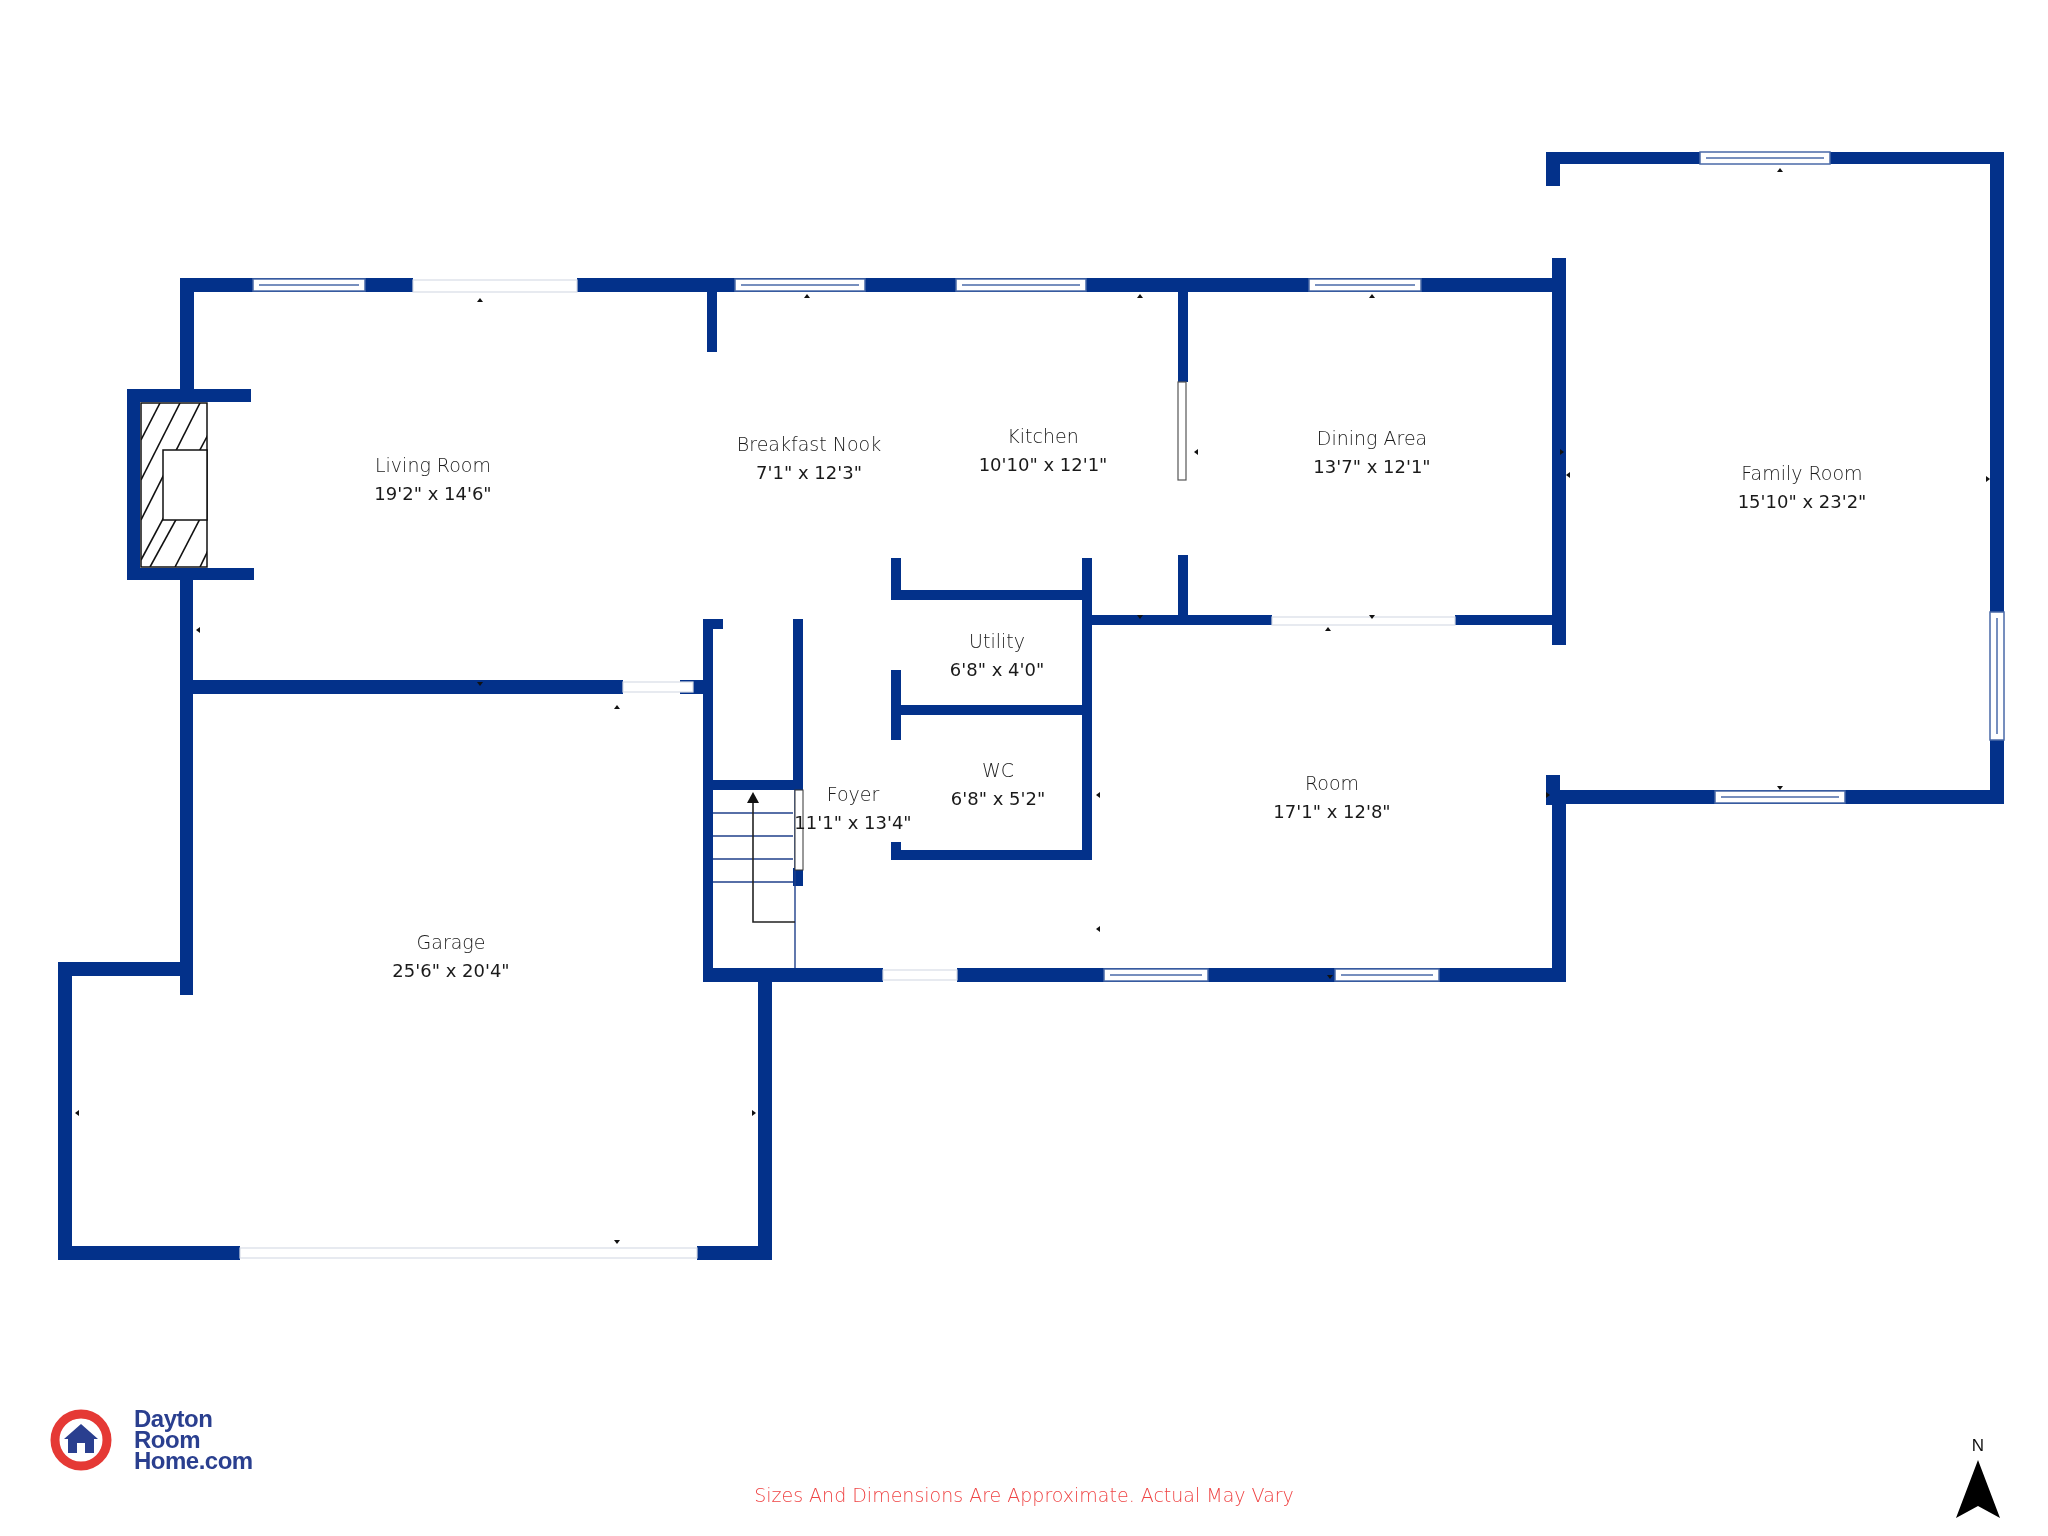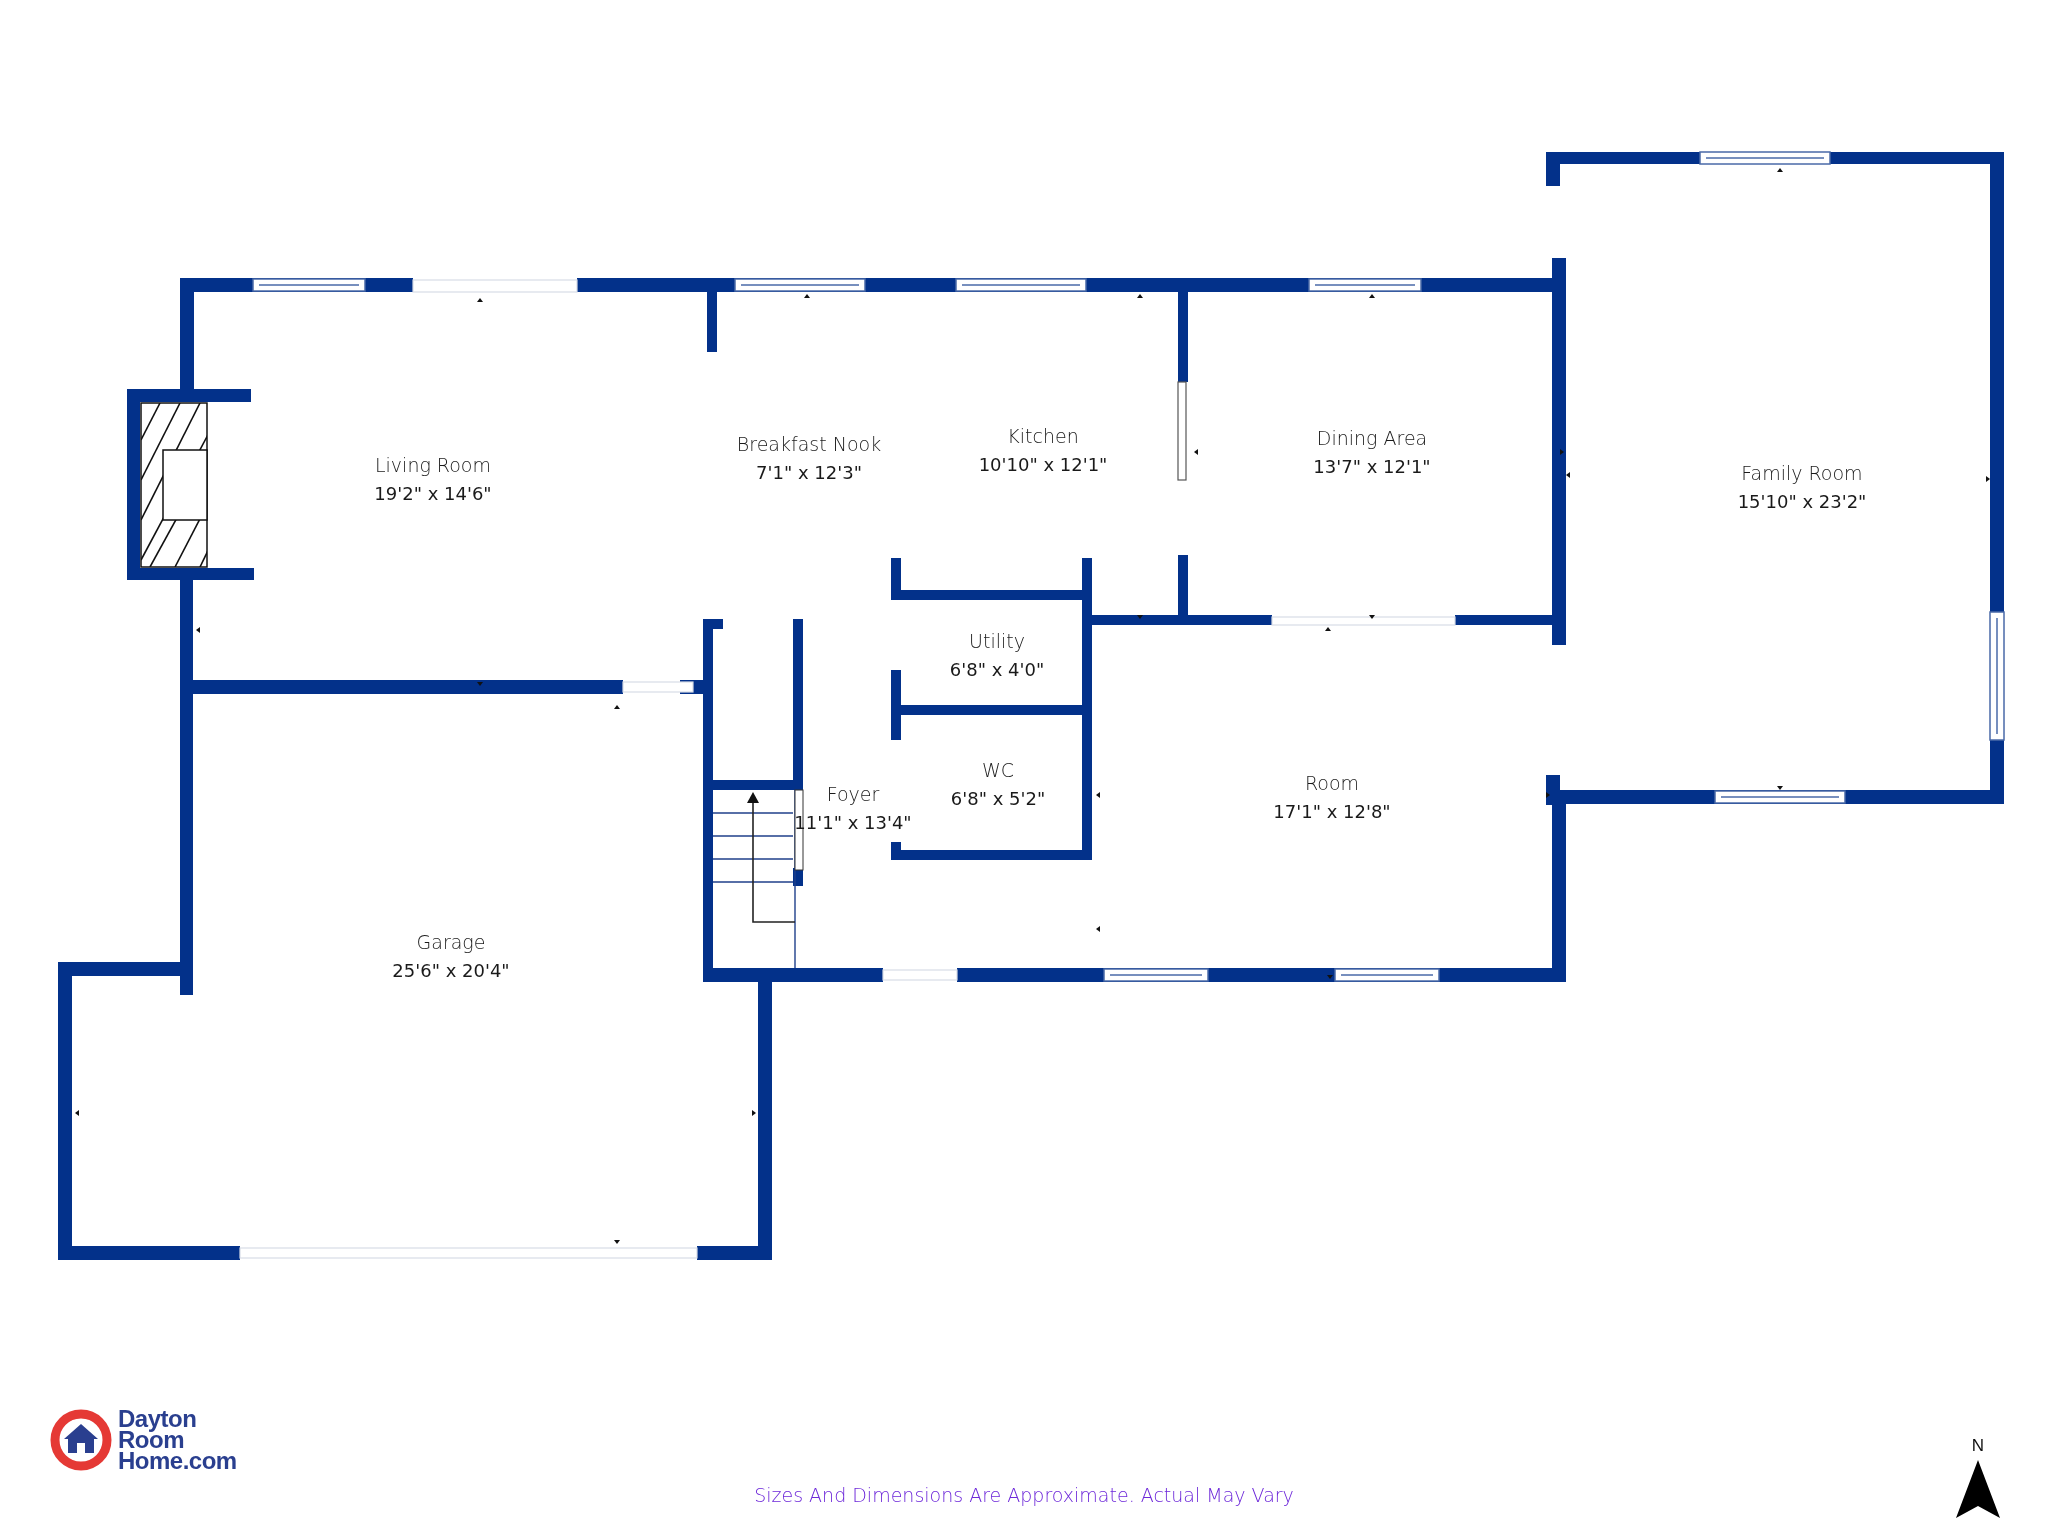--- a/index.html
+++ b/index.html
@@ -8,23 +8,23 @@
   .wall { fill: #03318a; }
   .win-frame { fill: #ffffff; stroke: #4a6aa8; stroke-width: 1.5; }
   .win-line { stroke: #4a6aa8; stroke-width: 1.5; }
   .opening { fill: #ffffff; stroke: #d8dde6; stroke-width: 1.2; }
   .marker { fill: #111111; }
   .room-name { font-family: "DejaVu Sans", sans-serif; font-size: 19px; fill: #1a1a1a; text-anchor: middle; font-weight: 300; }
   .room-dim { font-family: "DejaVu Sans", sans-serif; font-size: 18px; fill: #1a1a1a; text-anchor: middle; }
   .hatch { stroke: #111; stroke-width: 1.6; }
   .stair { stroke: #1f3f8a; stroke-width: 1.4; fill: none; }
   .stair-arrow { stroke: #222; stroke-width: 1.6; fill: none; }
-  .logo { position: absolute; left: 50px; top: 1408px; display: flex; align-items: center; gap: 6px; }
+  .logo { position: absolute; left: 50px; top: 1408px; display: flex; align-items: center; gap: 22px; }
   .logo-text { color: #2a3f8f; font-weight: bold; font-size: 24px; line-height: 21px; font-family: "Liberation Sans", sans-serif; letter-spacing: -0.5px; }
-  .disclaimer { position: absolute; left: 0; width: 2048px; top: 1484px; text-align: center; font-size: 19px; color: #6d28d9; font-family: "DejaVu Sans", sans-serif; font-weight: 300; }
+  .disclaimer { position: absolute; left: 0; width: 2048px; top: 1484px; text-align: center; font-size: 19px; color: #ef4444; font-family: "DejaVu Sans", sans-serif; font-weight: 300; }
   .north { position: absolute; left: 1948px; top: 1436px; width: 60px; text-align: center; }
   .north-label { font-size: 17px; color: #111; font-family: "Liberation Sans", sans-serif; }
 </style>
 </head>
 <body>
 
 <svg id="plan" viewBox="0 0 2048 1536" xmlns="http://www.w3.org/2000/svg">
 
   <g>
 

